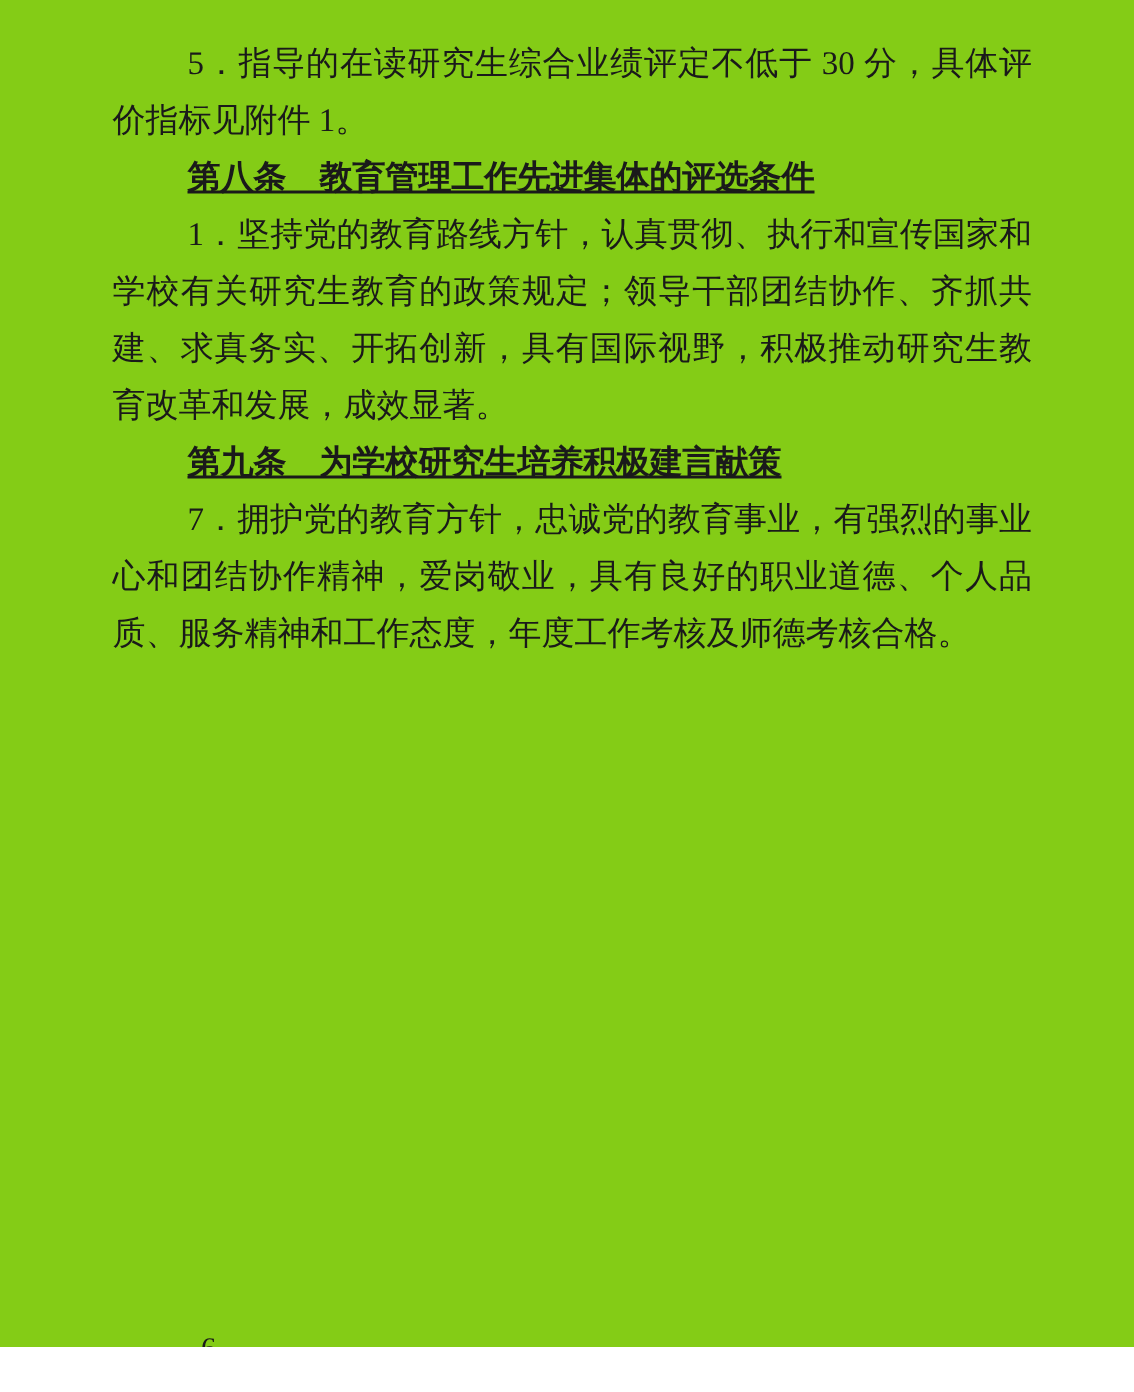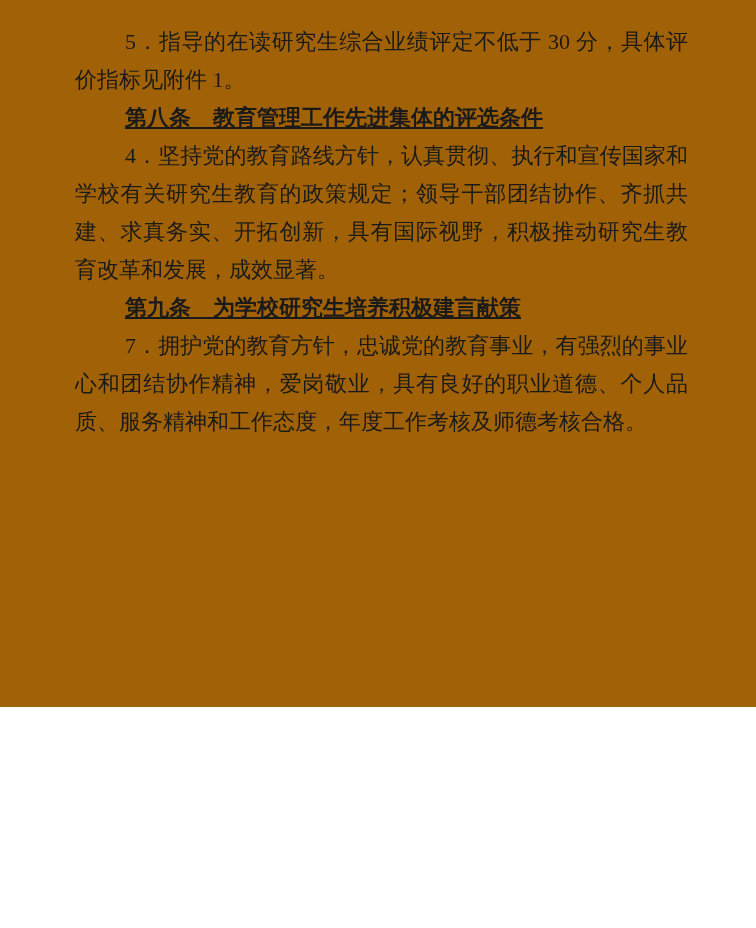--- a/index.html
+++ b/index.html
@@ -3,22 +3,22 @@
 <meta charset="utf-8">
 <style>
   html, body {
     margin: 0;
     padding: 0;
     background: #ffffff;
   }
   .page {
     position: relative;
     width: 756px;
-    height: 707px;
-    background: #a16207;
+    height: 898px;
+    background: #84cc16;
     overflow: hidden;
     font-family: "Liberation Serif", "DejaVu Serif", serif;
     color: #1a1a1a;
   }
   .content {
     position: absolute;
     left: 75px;
     top: 23px;
     width: 613px;
     font-size: 22px;
@@ -48,18 +48,18 @@
     white-space: nowrap;
   }
 </style>
 </head>
 <body>
 
 <div class="page">
   <div class="content">
     <p class="body">5．指导的在读研究生综合业绩评定不低于 30 分，具体评价指标见附件 1。</p>
     <p class="heading">第八条　教育管理工作先进集体的评选条件</p>
-    <p class="body">4．坚持党的教育路线方针，认真贯彻、执行和宣传国家和学校有关研究生教育的政策规定；领导干部团结协作、齐抓共建、求真务实、开拓创新，具有国际视野，积极推动研究生教育改革和发展，成效显著。</p>
+    <p class="body">1．坚持党的教育路线方针，认真贯彻、执行和宣传国家和学校有关研究生教育的政策规定；领导干部团结协作、齐抓共建、求真务实、开拓创新，具有国际视野，积极推动研究生教育改革和发展，成效显著。</p>
     <p class="heading">第九条　为学校研究生培养积极建言献策</p>
     <p class="body">7．拥护党的教育方针，忠诚党的教育事业，有强烈的事业心和团结协作精神，爱岗敬业，具有良好的职业道德、个人品质、服务精神和工作态度，年度工作考核及师德考核合格。</p>
   </div>
   <div class="footer">— 6 —</div>
 </div>
 
 </body></html>

